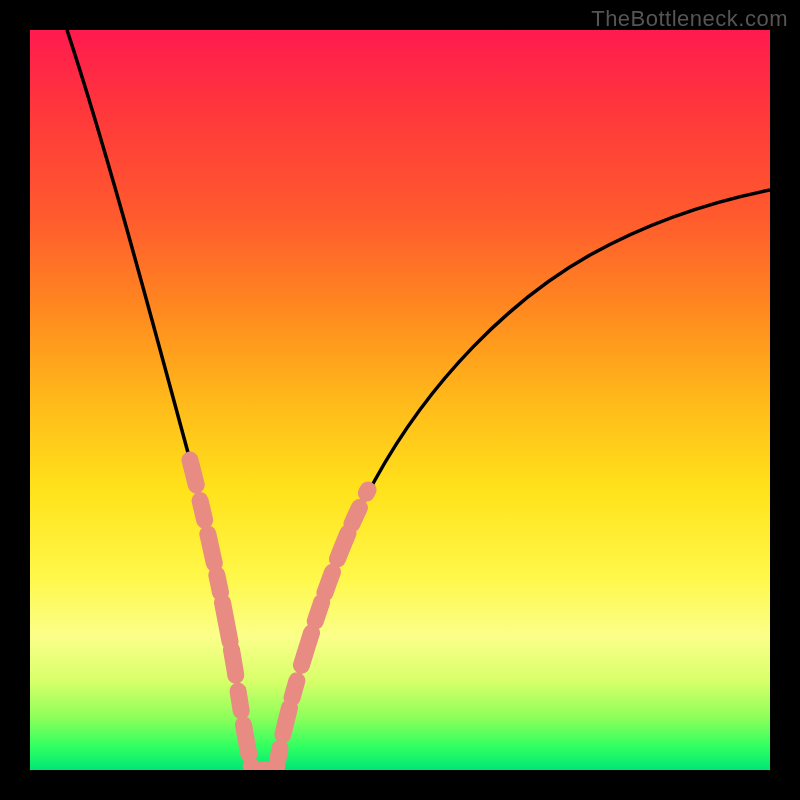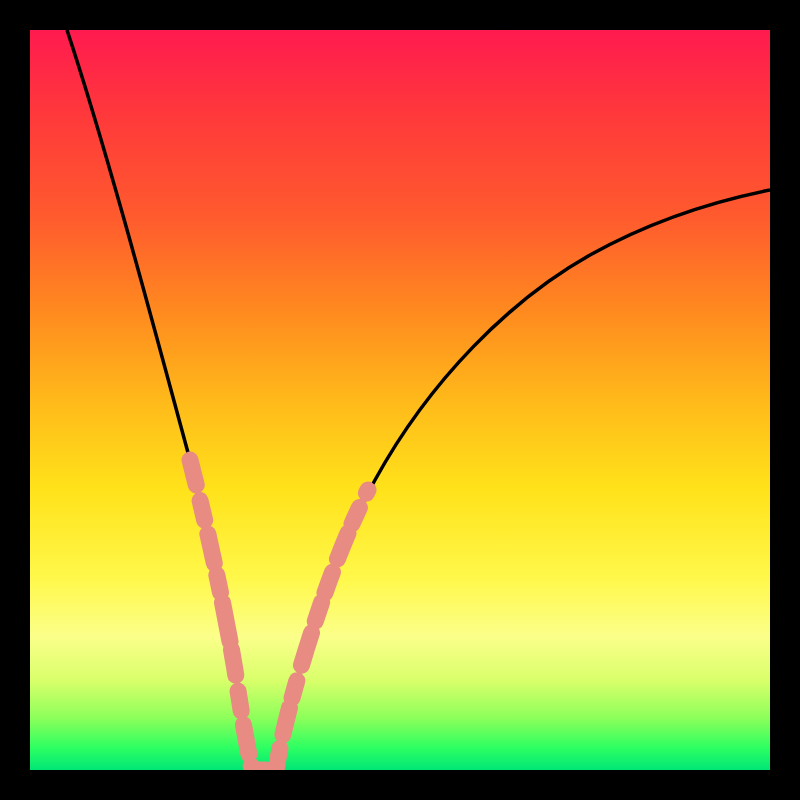--- a/index.html
+++ b/index.html
@@ -51,20 +51,21 @@
     position: absolute;
     left: 0;
     top: 0;
   }
 </style>
 </head>
 <body>
 
 <div class="frame">
 
+  <div class="watermark">TheBottleneck.com</div>
 
   <div class="plot-area">
 
     <svg width="740" height="740" viewBox="0 0 740 740">
 
       <path d="M 37 0
                C 80 130, 130 320, 160 430
                C 178 500, 195 580, 205 640
                C 212 690, 218 720, 222 740" fill="none" stroke="#000" stroke-width="3.5"></path>
 

